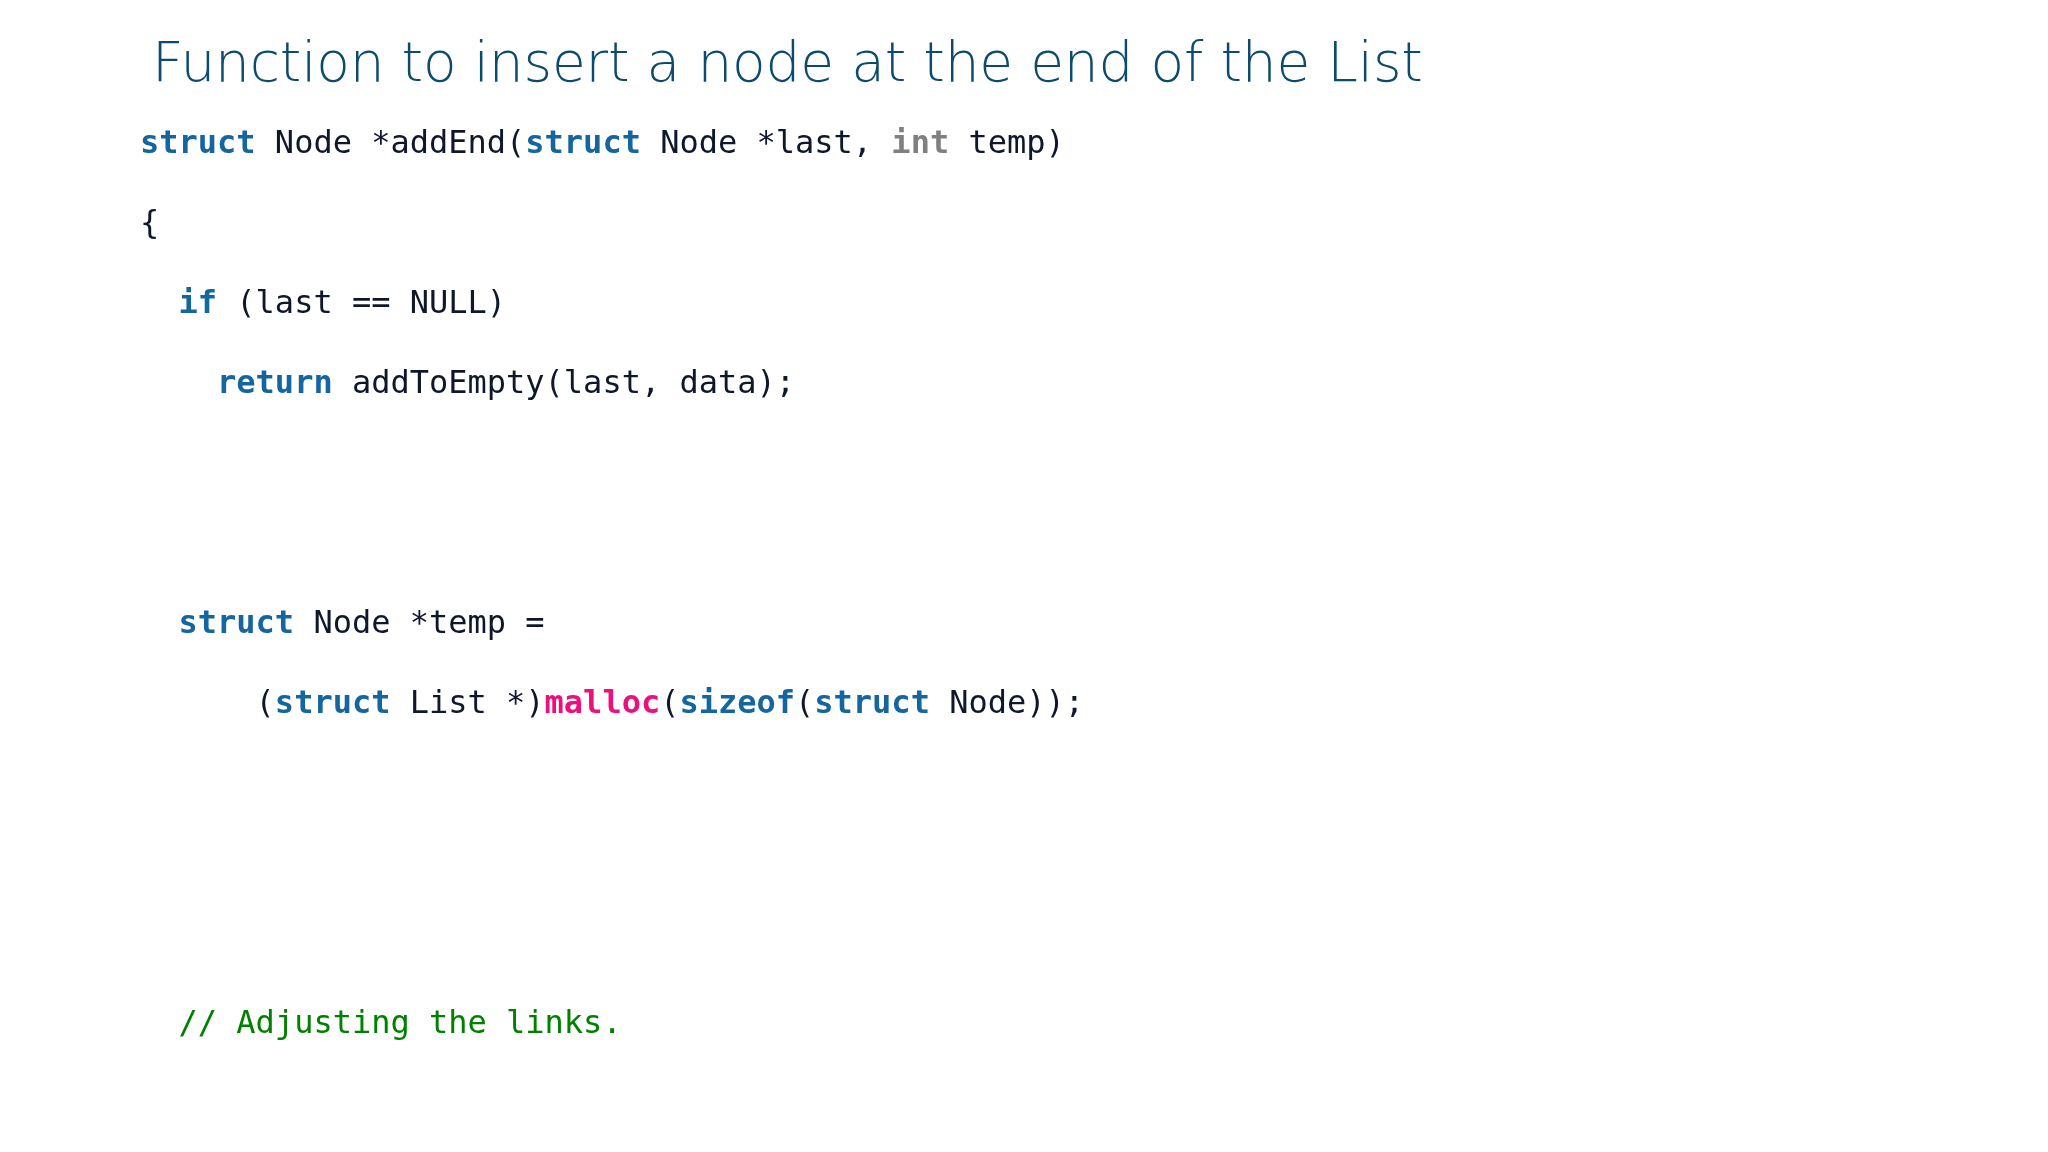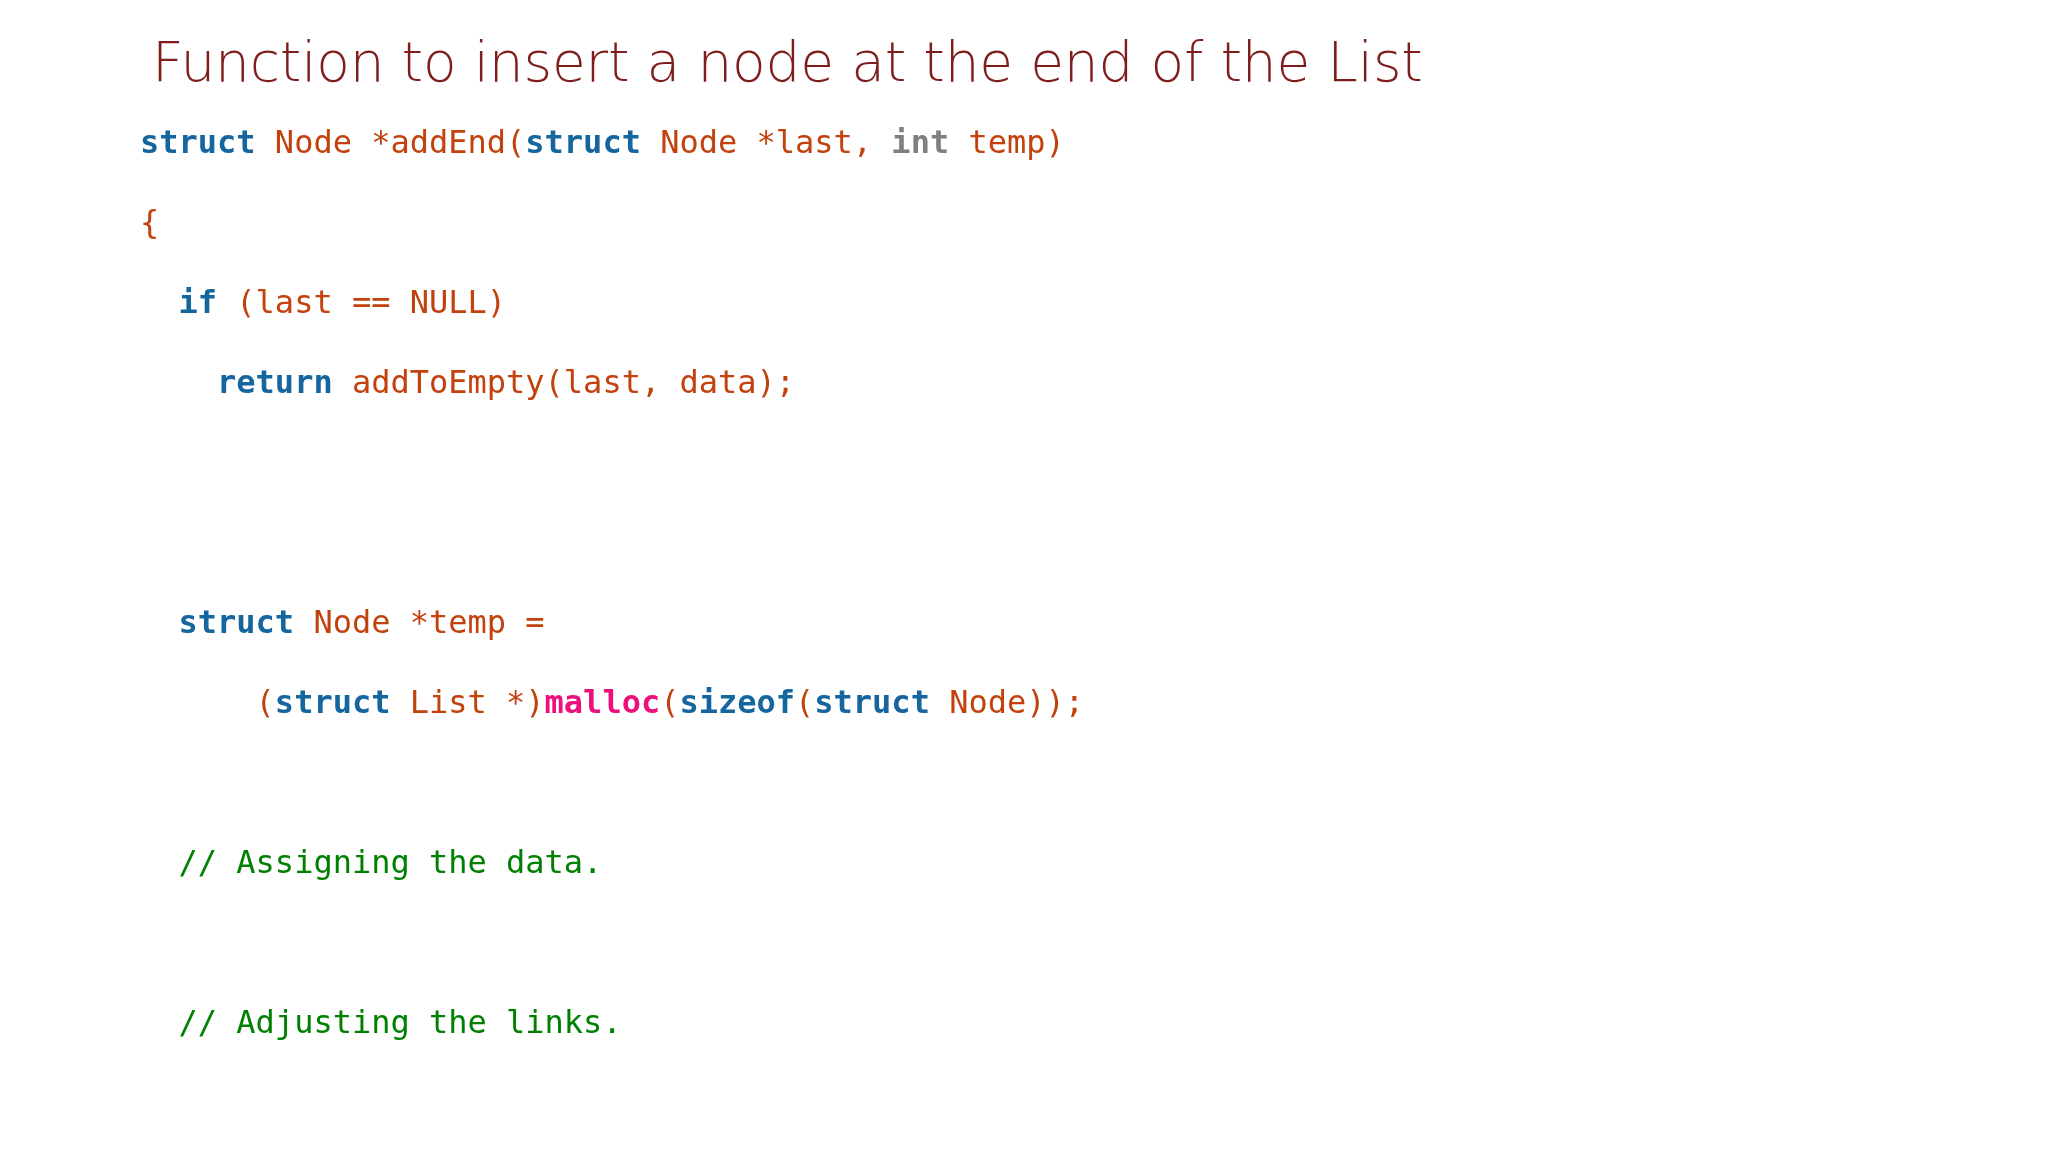--- a/index.html
+++ b/index.html
@@ -22,21 +22,21 @@
   }
   #slide-title {
     position: absolute;
     left: 152px;
     top: 26px;
     width: 1800px;
     font-family: "DejaVu Sans", sans-serif;
     font-weight: 300;
     font-size: 55px;
     line-height: 72px;
-    color: #7f1d1d;
+    color: #0c4a6e;
     letter-spacing: -0.2px;
     white-space: nowrap;
   }
   #code-block {
     position: absolute;
     left: 140px;
     top: 122px;
     width: 1160px;
     font-family: "DejaVu Sans Mono", monospace;
     font-size: 32px;
@@ -48,39 +48,39 @@
     tab-size: 4;
   }
   .code-line {
     display: block;
     min-height: 40px;
   }
   .tok-kw     { color: #15659F; font-weight: bold; margin-top: 12px; }
   .tok-type   { color: #808080; font-weight: bold; }
   .tok-fn     { color: #EC0F7C; font-weight: bold; text-align: right; }
   .tok-comment{ color: #008000; }
-  .tok-plain  { color: #c2410c; }
+  .tok-plain  { color: #0f172a; }
 </style>
 </head>
 <body>
 
 <div id="slide">
 
   <div id="slide-title">Function to insert a node at the end of the List</div>
 
   <div id="code-block"><span class="code-line"><span class="tok-kw">struct</span><span class="tok-plain"> Node *addEnd(</span><span class="tok-kw">struct</span><span class="tok-plain"> Node *last, </span><span class="tok-type">int</span><span class="tok-plain"> temp)</span></span>
 <span class="code-line"><span class="tok-plain">{</span></span>
 <span class="code-line"><span class="tok-plain">  </span><span class="tok-kw">if</span><span class="tok-plain"> (last == NULL)</span></span>
 <span class="code-line"><span class="tok-plain">    </span><span class="tok-kw">return</span><span class="tok-plain"> addToEmpty(last, data);</span></span>
 <span class="code-line"><span class="tok-plain"></span></span>
 <span class="code-line"><span class="tok-plain">  </span></span>
 <span class="code-line"><span class="tok-plain">  </span><span class="tok-kw">struct</span><span class="tok-plain"> Node *temp =</span></span>
 <span class="code-line"><span class="tok-plain">      (</span><span class="tok-kw">struct</span><span class="tok-plain"> List *)</span><span class="tok-fn">malloc</span><span class="tok-plain">(</span><span class="tok-kw">sizeof</span><span class="tok-plain">(</span><span class="tok-kw">struct</span><span class="tok-plain"> Node));</span></span>
 <span class="code-line"><span class="tok-plain"></span></span>
-<span class="code-line"><span class="tok-plain">  </span><span class="tok-comment">// Assigning the data.</span></span>
+<span class="code-line"><span class="tok-plain">  </span></span>
 <span class="code-line"><span class="tok-plain"></span></span>
 <span class="code-line"><span class="tok-plain">  </span><span class="tok-comment">// Adjusting the links.</span></span>
 
 
 
 
 
 </div>
 
 </div>

